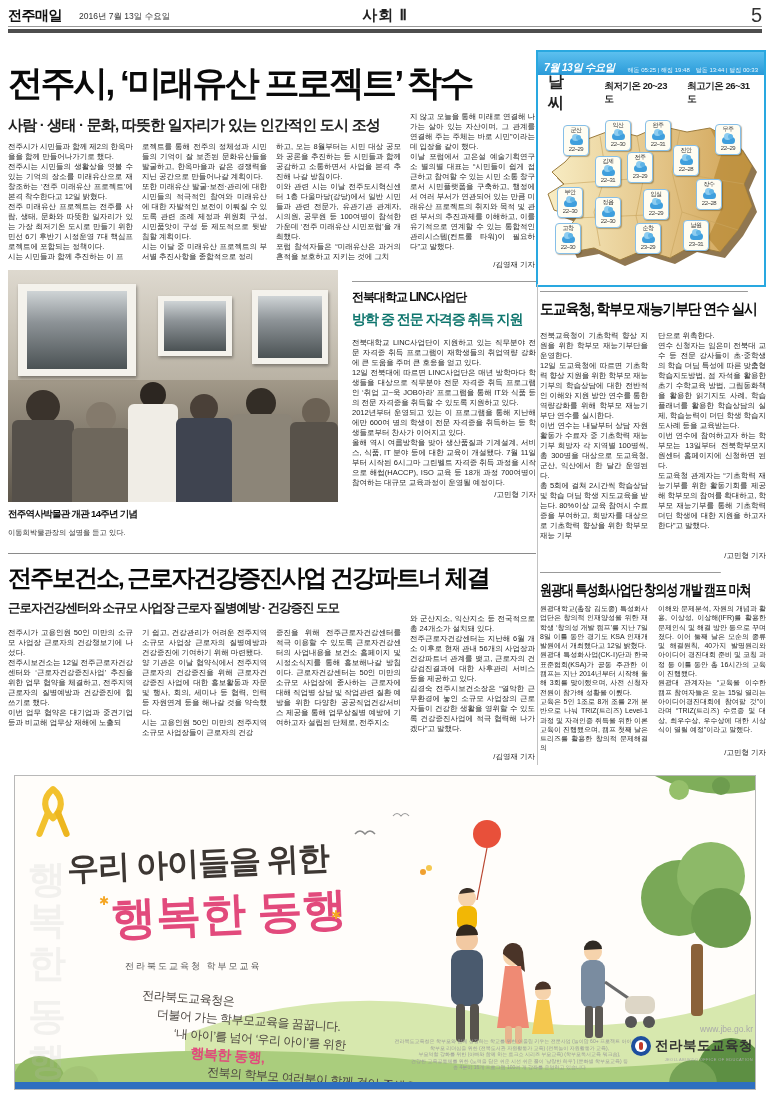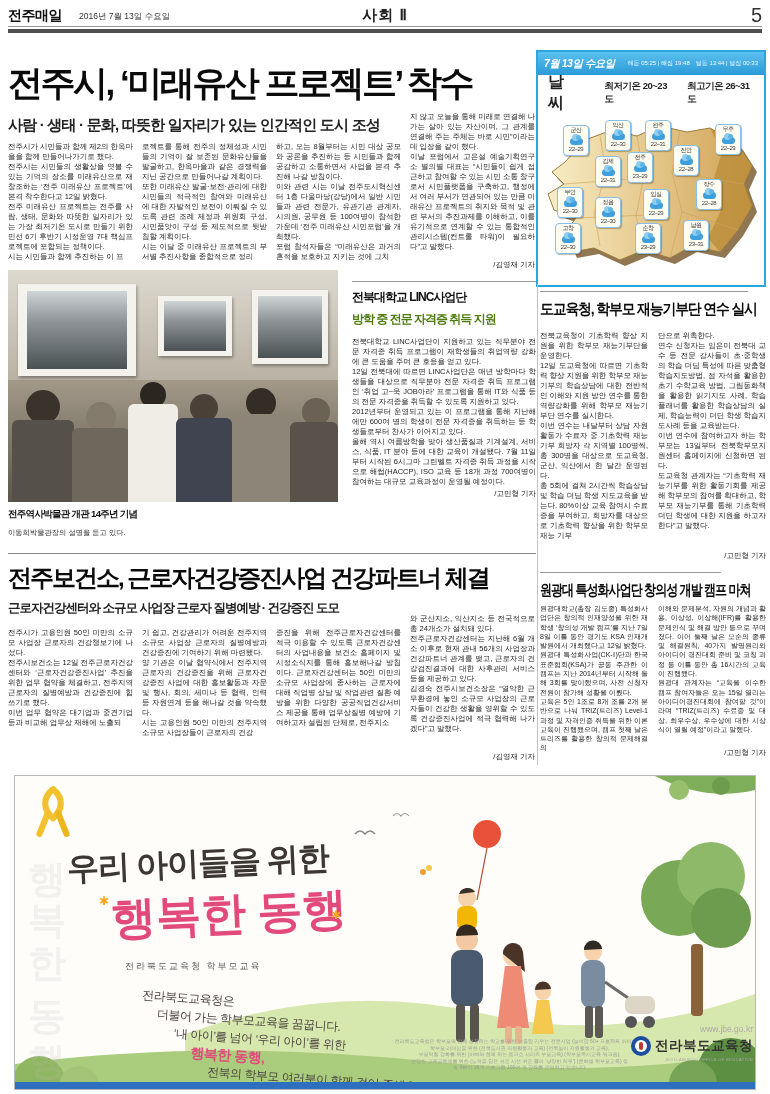--- a/index.html
+++ b/index.html
@@ -16,21 +16,21 @@
   .rule-thick { position:absolute; left:8px; right:8px; top:29px; height:4px; background:#4e4e4e; }
 
   
   .h1 { position:absolute; left:8px; top:60px; width:528px; font-size:35px; font-weight:bold; letter-spacing:-2.5px; color:#0a0a0a; white-space:nowrap; }
   .h1-sub { position:absolute; left:8px; top:116px; width:400px; font-size:15px; font-weight:bold; letter-spacing:-0.8px; color:#222; }
   .col { position:absolute; font-size:7.5px; line-height:10px; text-align:justify; white-space:pre-line; word-break:break-all; color:#222; overflow:hidden; }
   .byline { text-align:right; font-size:7.5px; color:#222; margin-top:2px; }
 
   
   .weather { position:absolute; left:536px; top:50px; width:230px; height:237px; border:2px solid #29a8e0; background:#fff; }
-  .weather-head { position:absolute; left:0; top:0; right:0; height:23px; background:linear-gradient(180deg,#5cc0ef,#2a9ad8); display:flex; align-items:center; justify-content:space-between; padding:0 6px; }
+  .weather-head { position:absolute; left:0; top:0; right:0; height:23px; background:linear-gradient(180deg,#5cc0ef,#2a9ad8); display:flex; align-items:flex-end; justify-content:space-between; padding:0 6px; }
   .weather-date { color:#fff; font-size:10.5px; font-weight:bold; font-style:italic; letter-spacing:-0.5px; }
   .weather-sunmoon { color:#eef9ff; font-size:6px; }
   .weather-info { position:absolute; left:10px; top:32px; right:6px; height:18px; display:flex; align-items:center; gap:12px; }
   .weather-title { font-size:16px; font-weight:bold; color:#222; letter-spacing:3px; font-family:"Liberation Serif", serif; }
   .weather-temp-label { font-size:9.5px; font-weight:bold; color:#222; letter-spacing:-0.5px; }
   .wmap { position:absolute; left:2px; top:64px; width:222px; height:150px; }
   .wmap svg { position:absolute; left:0; top:0; }
   .wcard { position:absolute; width:26px; padding:1px 0 2px; background:#fffdf2; border:1px solid #86bfe8; border-radius:4px; text-align:center; box-shadow:1px 1px 1px rgba(90,70,30,.4); }
   .wname { font-size:6px; color:#333; line-height:7px; letter-spacing:-0.5px; }
   .wtemp { font-size:6px; color:#444; line-height:7px; letter-spacing:-0.5px; }
@@ -52,21 +52,21 @@
   .caption-small { font-size:7.3px; color:#333; margin-top:7px; }
   .caption-right { flex:1; font-size:7.3px; line-height:10px; color:#333; text-align:justify; word-break:break-all; }
 
   .sep-h { position:absolute; background:#8a8a8a; height:1px; }
   .sep-v { position:absolute; background:#c2c2c2; width:1px; }
 
   
   .linc { position:absolute; left:352px; top:281px; width:184px; }
   .linc-rule { height:1px; background:#999; margin-bottom:7px; }
   .kicker { font-size:12px; font-weight:bold; color:#111; letter-spacing:-1px; }
-  .kicker2 { font-size:12px; font-weight:bold; color:#4d7c0f; letter-spacing:-1px; margin-top:5px; }
+  .kicker2 { font-size:14px; font-weight:bold; color:#0f766e; letter-spacing:-1px; margin-top:5px; }
   .linc-body { margin-top:9px; font-size:7.5px; line-height:10px; text-align:justify; white-space:pre-line; word-break:break-all; color:#222; }
 
   
   .edu { position:absolute; left:540px; top:291px; width:226px; height:279px; }
   .rc-head { border-top:1px solid #999; padding-top:8px; font-size:15px; font-weight:bold; letter-spacing:-1.2px; color:#0a0a0a; transform:scaleX(.92); transform-origin:left; white-space:nowrap; }
   .wonk { position:absolute; left:540px; top:572px; width:226px; height:196px; }
 
   
   .health-sep { left:8px; top:553px; width:528px; }
   .h2 { position:absolute; left:8px; top:562px; width:528px; font-size:24px; font-weight:bold; letter-spacing:-2px; color:#0a0a0a; white-space:nowrap; }

